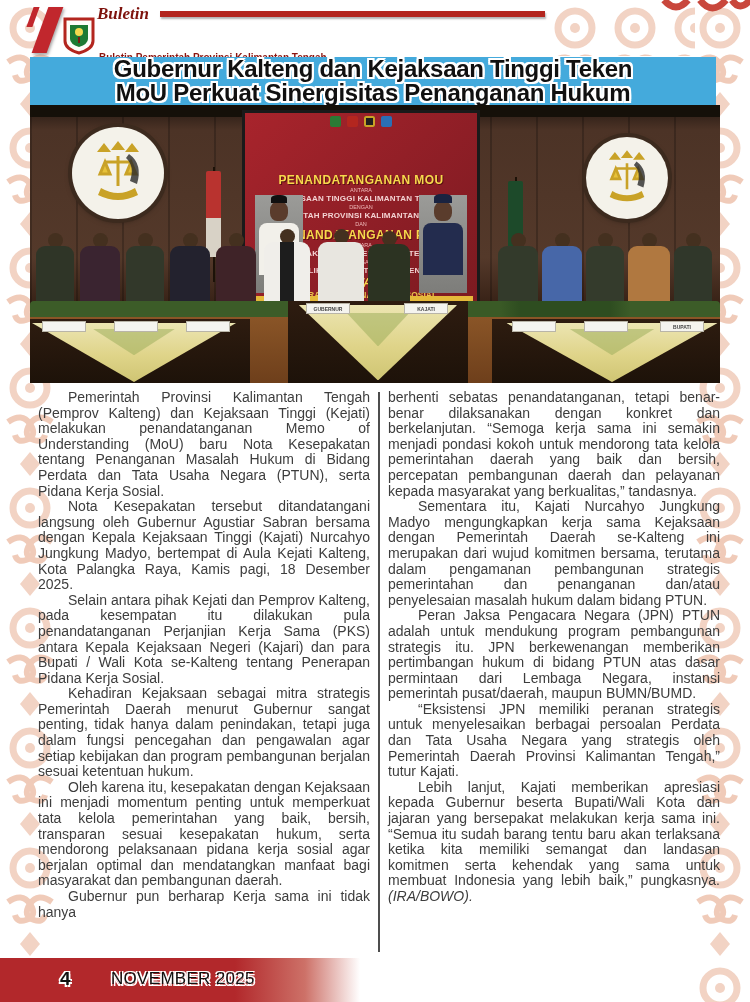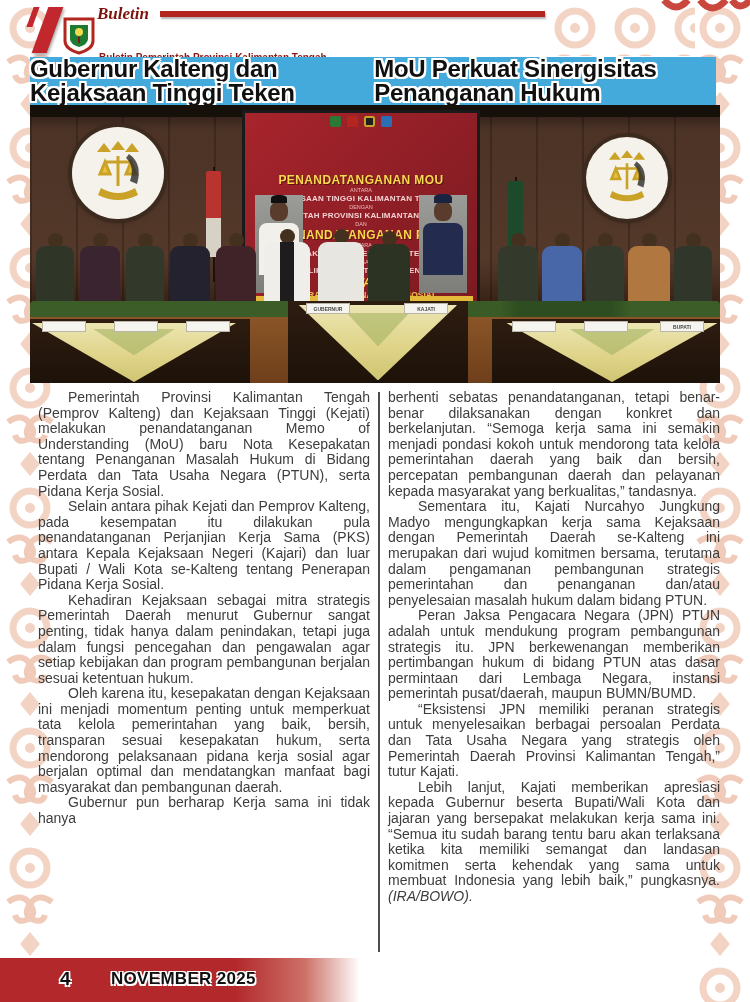--- a/index.html
+++ b/index.html
@@ -24,21 +24,21 @@
   .kicker { position:absolute; left:97px; top:4px; font-family:"Liberation Serif", serif;
             font-style:italic; font-weight:bold; font-size:17px; color:#7e130d; }
   .kicker-bar { position:absolute; left:160px; top:11px; width:385px; height:6px; background:#b3261f;
                 box-shadow:1px 2px 2px rgba(0,0,0,.3); }
   .mast-title { position:absolute; left:96px; top:18px; font-family:"Liberation Serif", serif;
                 font-size:34px; color:#4b4742; letter-spacing:5px; font-weight:normal; }
   .mast-tagline { position:absolute; left:99px; top:52px; font-size:10px; font-weight:bold; color:#8c1510; }
 
   
   .banner { position:absolute; left:30px; top:57px; width:686px; height:48px; background:#44aadc;
-            z-index:3; display:flex; flex-direction:row; justify-content:center; align-items:center; }
+            z-index:3; display:flex; flex-direction:column; justify-content:center; align-items:center; }
   .banner .hline { font-size:24px; font-weight:bold; color:#101010; letter-spacing:-0.3px; line-height:24px;
             text-shadow:-2px -2px 0 #fff, 2px -2px 0 #fff, -2px 2px 0 #fff, 2px 2px 0 #fff,
                         0 -2px 0 #fff, 0 2px 0 #fff, -2px 0 0 #fff, 2px 0 0 #fff; }
 
   
   .photo { position:absolute; left:30px; top:105px; width:690px; height:278px; overflow:hidden;
            background:linear-gradient(180deg,#241812 0%,#4c3326 9%,#54392a 55%,#3a2418 70%,#2a1a10 100%); z-index:3; }
   .panel-lines { position:absolute; inset:0;
            background:repeating-linear-gradient(90deg, rgba(0,0,0,.22) 0 2px, rgba(255,255,255,0) 2px 46px); }
   .ceiling { position:absolute; left:0; top:0; width:690px; height:12px; background:#151009; }
@@ -112,21 +112,21 @@
   .col p.no-indent { text-indent:0; }
   .divider { position:absolute; left:378px; top:392px; width:2px; height:560px; background:#4d4d4d; z-index:2; }
   .credit { font-style:italic; }
 
   
   .footer { position:absolute; left:0; top:958px; width:750px; height:44px; z-index:3;
             background:linear-gradient(to right, #b2282b 0px, #b2282b 235px, #cd7168 305px,
                        rgba(255,255,255,.95) 360px, rgba(255,255,255,0) 420px); }
   .footer .pageno { position:absolute; left:60px; top:10px; font-size:19px; font-weight:bold; color:#111;
             text-shadow:-1.5px -1.5px 0 #fff,1.5px -1.5px 0 #fff,-1.5px 1.5px 0 #fff,1.5px 1.5px 0 #fff; }
-  .footer .edition { position:absolute; left:105px; top:11px; font-size:17px; font-weight:bold; color:#111; letter-spacing:.3px;
+  .footer .edition { position:absolute; left:105px; top:11px; font-size:17px; font-weight:normal; color:#111; letter-spacing:.3px;
             text-shadow:-1.5px -1.5px 0 #fff,1.5px -1.5px 0 #fff,-1.5px 1.5px 0 #fff,1.5px 1.5px 0 #fff;padding-left:6px; }
 </style>
 </head>
 <body>
 
 <svg class="ornament left" xmlns="http://www.w3.org/2000/svg">
   <defs>
     <pattern id="batik" width="60" height="120" patternUnits="userSpaceOnUse">
       <circle cx="30" cy="28" r="17" fill="none" stroke="#f2d3c4" stroke-width="7"></circle>
       <circle cx="30" cy="28" r="5" fill="#f2d3c4"></circle>
@@ -301,21 +301,22 @@
     <div class="cloth"></div>
     <div class="plate" style="left:20px; top:2px;"></div>
     <div class="plate" style="left:92px; top:2px;"></div>
     <div class="plate" style="left:168px; top:2px;">BUPATI</div>
   </div>
 </div>
 
 <div class="article">
   <div class="col left">
     <p>Pemerintah Provinsi Kalimantan Tengah (Pemprov Kalteng) dan Kejaksaan Tinggi (Kejati) melakukan penandatanganan Memo of Understanding (MoU) baru Nota Kesepakatan tentang Penanganan Masalah Hukum di Bidang Perdata dan Tata Usaha Negara (PTUN), serta Pidana Kerja Sosial.</p>
-    <p>Selain antara pihak Kejati dan Pemprov Kalteng, pada kesempatan itu dilakukan pula penandatanganan Perjanjian Kerja Sama (PKS) antara Kepala Kejaksaan Negeri (Kajari) dan luar Bupati / Wali Kota se-Kalteng tentang Penerapan Pidana Kerja Sosial.</p>
+    <p>Nota Kesepakatan tersebut ditandatangani langsung oleh Gubernur Agustiar Sabran bersama dengan Kepala Kejaksaan Tinggi (Kajati) Nurcahyo Jungkung Madyo, bertempat di Aula Kejati Kalteng, Kota Palangka Raya, Kamis pagi, 18 Desember 2025.</p>
+    <p>Selain antara pihak Kejati dan Pemprov Kalteng, pada kesempatan itu dilakukan pula penandatanganan Perjanjian Kerja Sama (PKS) antara Kepala Kejaksaan Negeri (Kajari) dan para Bupati / Wali Kota se-Kalteng tentang Penerapan Pidana Kerja Sosial.</p>
     <p>Kehadiran Kejaksaan sebagai mitra strategis Pemerintah Daerah menurut Gubernur sangat penting, tidak hanya dalam penindakan, tetapi juga dalam fungsi pencegahan dan pengawalan agar setiap kebijakan dan program pembangunan berjalan sesuai ketentuan hukum.</p>
     <p>Oleh karena itu, kesepakatan dengan Kejaksaan ini menjadi momentum penting untuk memperkuat tata kelola pemerintahan yang baik, bersih, transparan sesuai kesepakatan hukum, serta mendorong pelaksanaan pidana kerja sosial agar berjalan optimal dan mendatangkan manfaat bagi masyarakat dan pembangunan daerah.</p>
     <p>Gubernur pun berharap Kerja sama ini tidak hanya</p>
   </div>
   <div class="col right">
     <p class="no-indent">berhenti sebatas penandatanganan, tetapi benar-benar dilaksanakan dengan konkret dan berkelanjutan. “Semoga kerja sama ini semakin menjadi pondasi kokoh untuk mendorong tata kelola pemerintahan daerah yang baik dan bersih, percepatan pembangunan daerah dan pelayanan kepada masyarakat yang berkualitas,” tandasnya.</p>
     <p>Sementara itu, Kajati Nurcahyo Jungkung Madyo mengungkapkan kerja sama Kejaksaan dengan Pemerintah Daerah se-Kalteng ini merupakan dari wujud komitmen bersama, terutama dalam pengamanan pembangunan strategis pemerintahan dan penanganan dan/atau penyelesaian masalah hukum dalam bidang PTUN.</p>
     <p>Peran Jaksa Pengacara Negara (JPN) PTUN adalah untuk mendukung program pembangunan strategis itu. JPN berkewenangan memberikan pertimbangan hukum di bidang PTUN atas dasar permintaan dari Lembaga Negara, instansi pemerintah pusat/daerah, maupun BUMN/BUMD.</p>
     <p>“Eksistensi JPN memiliki peranan strategis untuk menyelesaikan berbagai persoalan Perdata dan Tata Usaha Negara yang strategis oleh Pemerintah Daerah Provinsi Kalimantan Tengah,” tutur Kajati.</p>
     <p>

